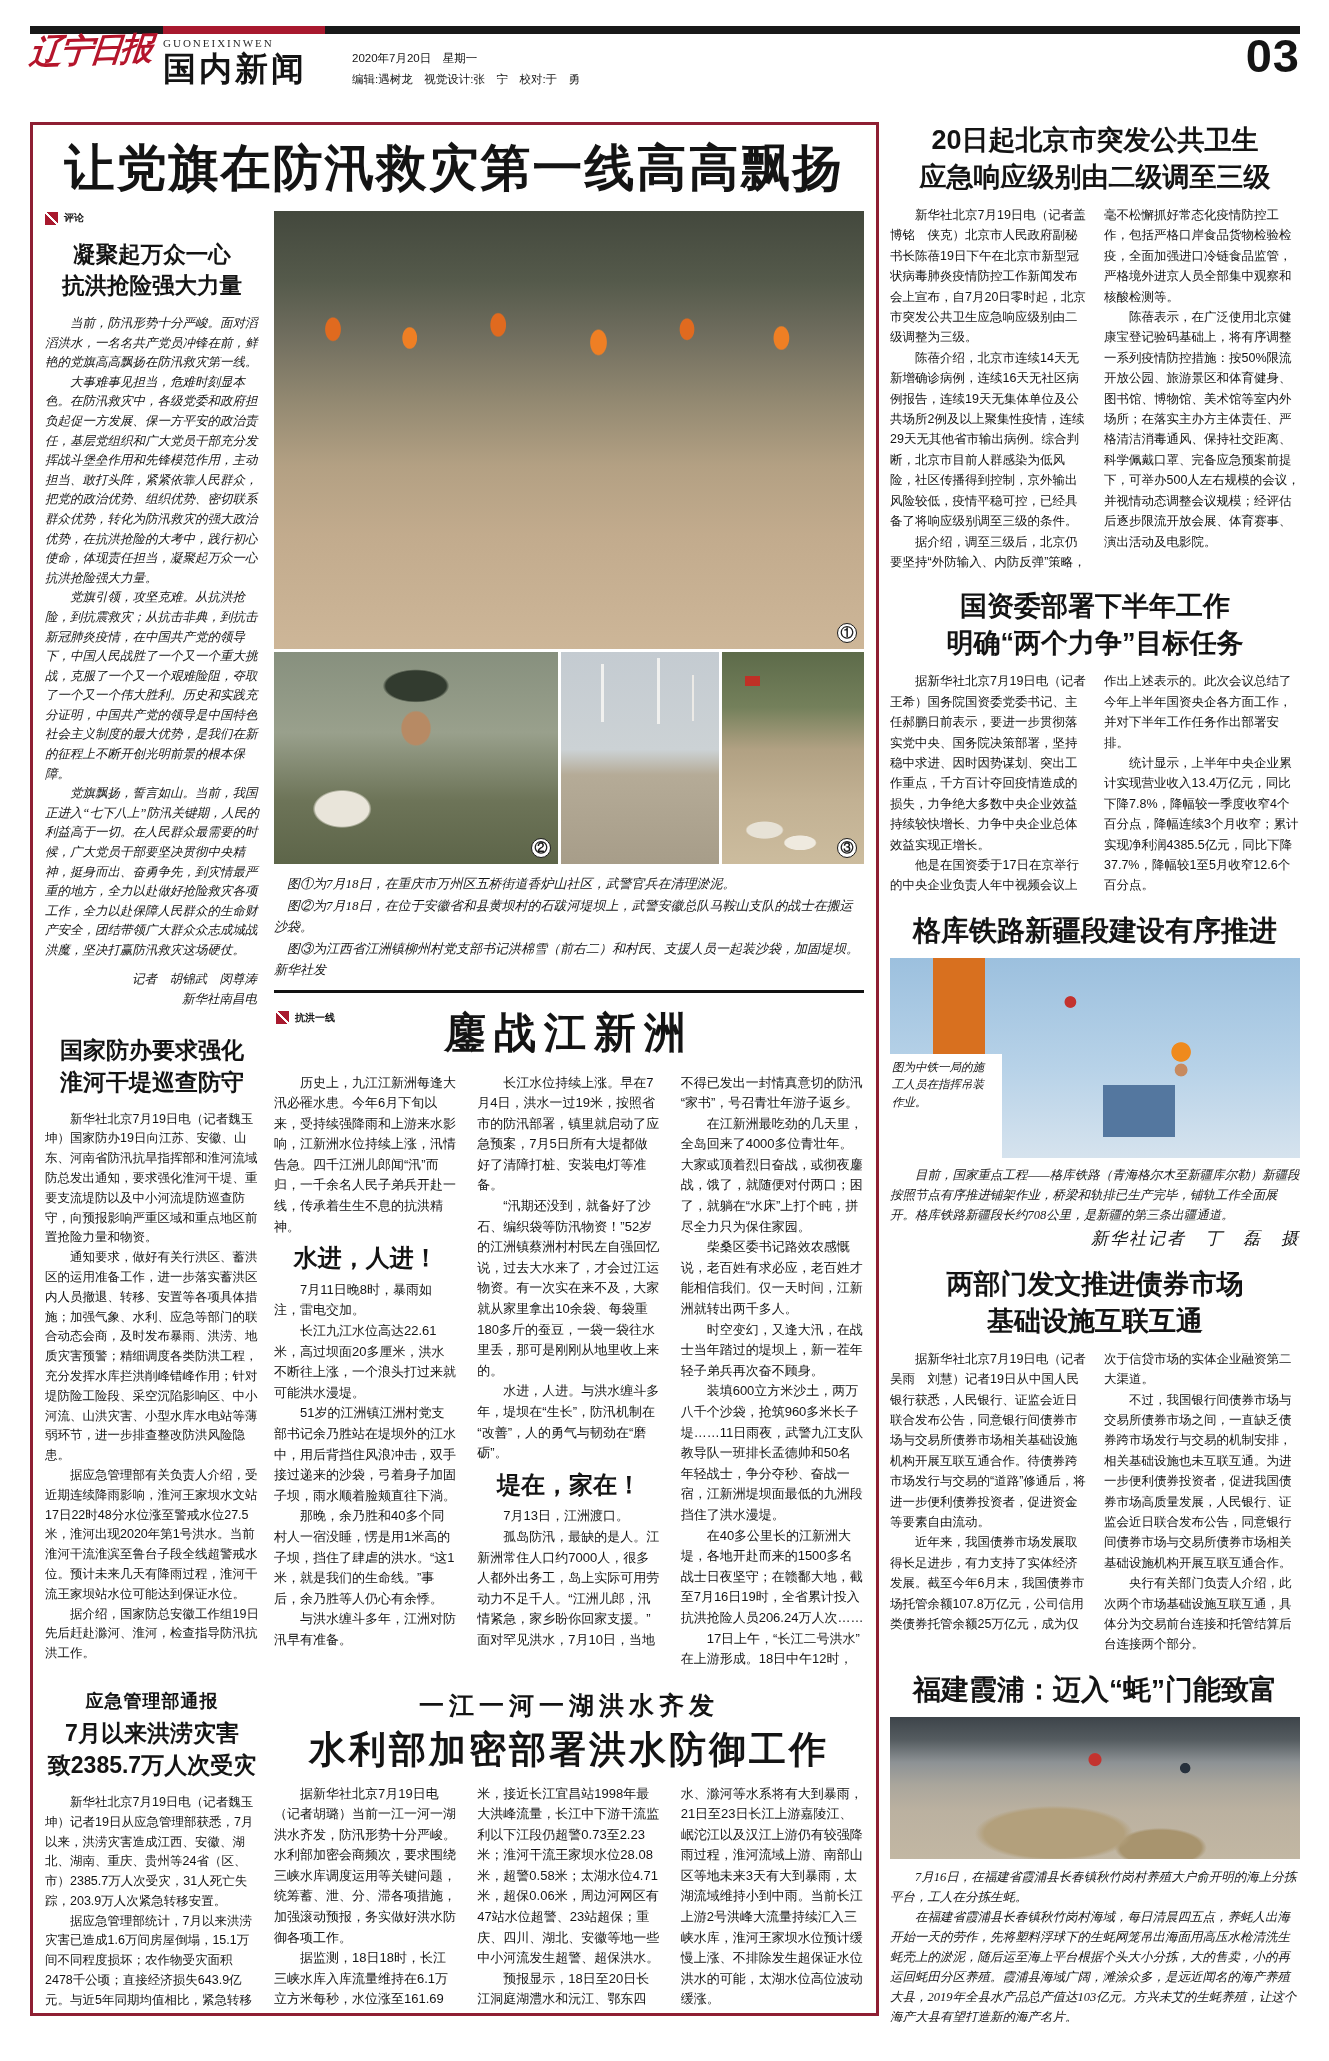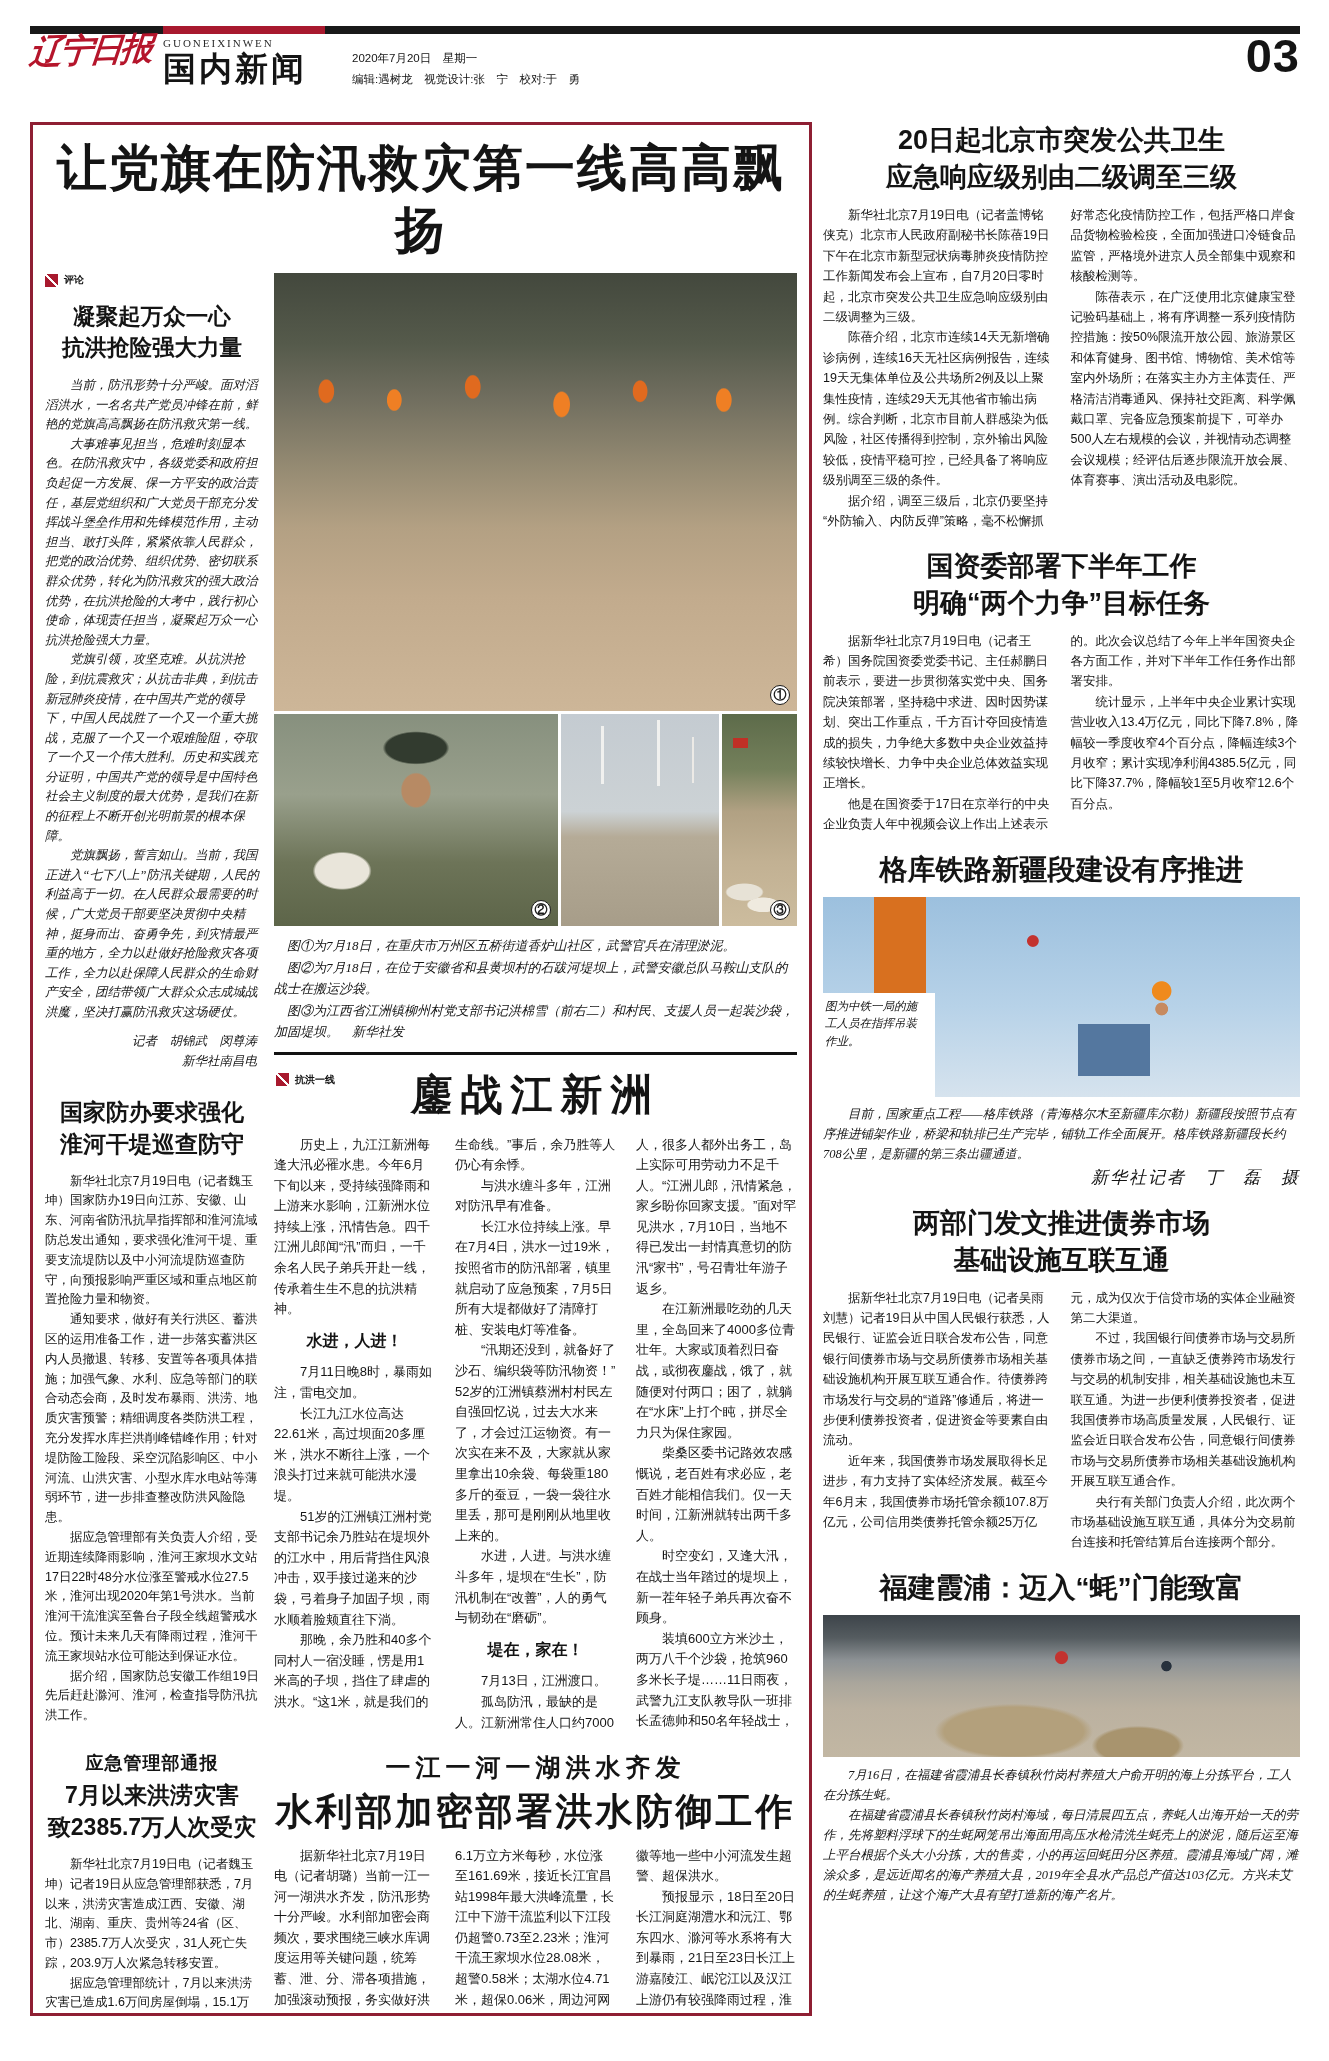--- a/index.html
+++ b/index.html
@@ -16,21 +16,21 @@
             font-family:"DejaVu Serif",serif; font-style:italic; font-weight:bold;
             font-size:33px; letter-spacing:-3px; transform:skewX(-7deg) rotate(-2deg); }
   .m-secbox { position:absolute; top:27px; left:133px; width:162px; text-align:left; }
   .m-pinyin { font-family:"Liberation Serif",serif; font-size:11px; letter-spacing:2px; color:#2a2a2a; }
   .m-secname { font-size:33px; font-weight:bold; letter-spacing:3px; line-height:40px; }
   .m-date { position:absolute; top:38px; left:322px; font-size:11.5px; line-height:21px; }
   .m-page { position:absolute; top:18px; right:0; font-size:47px; font-weight:bold; letter-spacing:1px; }
 
   
   .content { display:flex; gap:11px; align-items:flex-start; }
-  .frame { width:782px; flex:none; border:3px solid #8e1f33; padding:8px 12px 10px;
+  .frame { width:849px; flex:none; border:3px solid #8e1f33; padding:8px 12px 10px;
            height:1894px; overflow:hidden; }
   .rightcol { flex:1; min-width:0; height:1900px; overflow:hidden; }
 
   
   .banner { text-align:center; font-size:50px; font-weight:900; letter-spacing:2px;
             line-height:62px; margin:4px 0 12px; }
   .feature-body { display:flex; gap:15px; }
   .rail { width:214px; flex:none; }
   .centerarea { flex:1; min-width:0; }
 
@@ -92,21 +92,21 @@
 
   
   .battle-head { position:relative; height:66px; margin-bottom:6px; }
   .battle-head .taglabel { position:absolute; left:2px; top:10px; }
   .battle-title { text-align:center; font-family:Liberation Serif, serif; font-weight:bold;
                   font-size:42px; letter-spacing:8px; line-height:64px; }
   .battle-body { column-count:3; column-gap:20px; column-fill:auto; height:606px;
                  font-size:13px; line-height:20.6px; }
   .battle-body p { text-indent:2em; }
   .subhead { text-align:center; text-indent:0 !important; font-family:Liberation Serif, serif;
-             font-weight:bold; font-size:16px; margin:11px 0; }
+             font-weight:bold; font-size:24px; margin:11px 0; }
 
   
   .shuili { margin-top:10px; }
   .sh-kicker { text-align:center; font-size:25px; font-weight:600; letter-spacing:5px; }
   .sh-title { text-align:center; font-family:"DejaVu Serif",serif; font-weight:bold;
               font-size:37px; letter-spacing:3px; line-height:50px; margin:2px 0 10px; }
   .sh-body { column-count:3; column-gap:20px; column-fill:auto; height:238px;
              font-size:13px; line-height:20.6px; }
   .sh-body p { text-indent:2em; }
 

